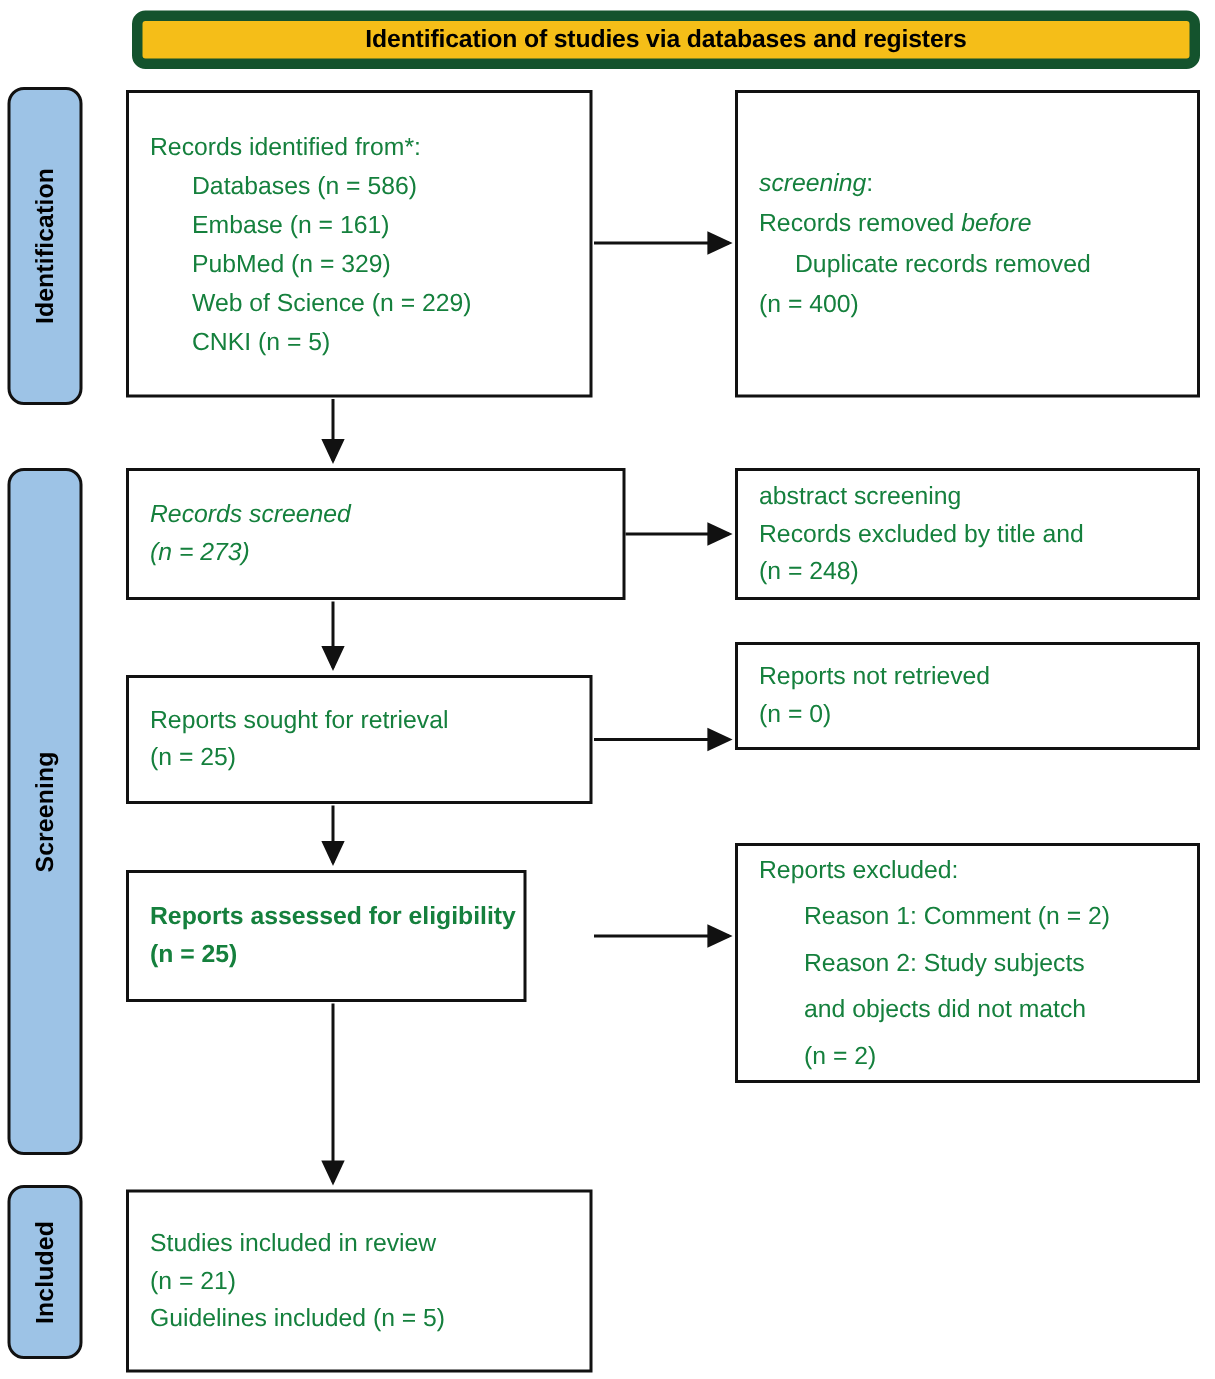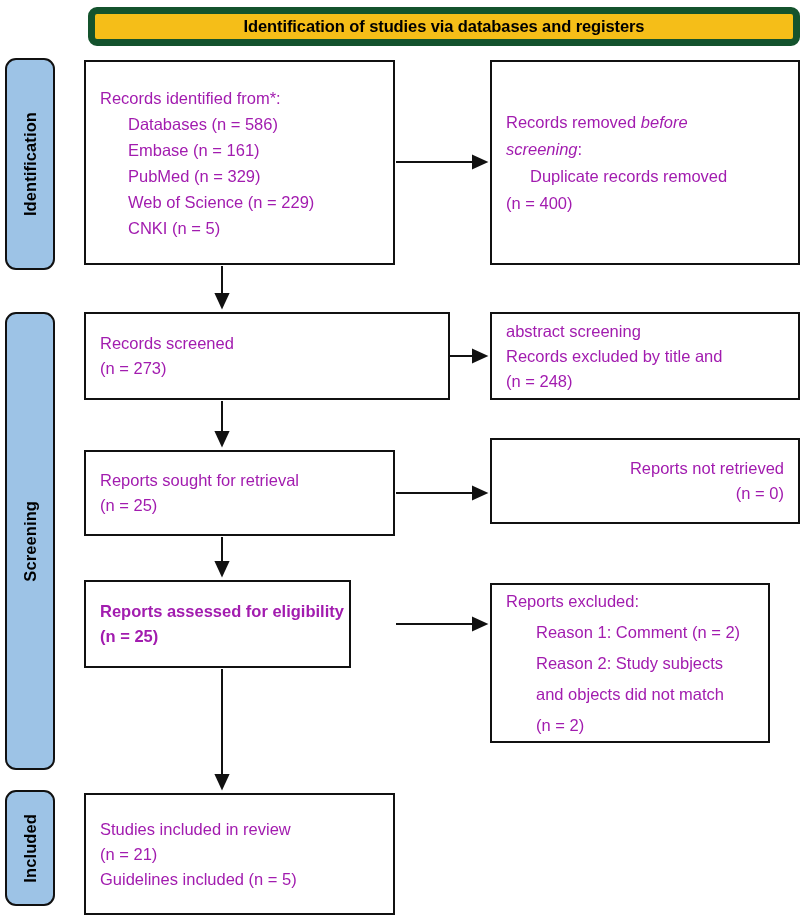--- a/index.html
+++ b/index.html
@@ -76,40 +76,40 @@
     border: 2.5px solid #111111;
     box-sizing: border-box;
     padding: 0 14px;
     display: flex;
     flex-direction: column;
     justify-content: center;
   }
   .pbox .line {
     font-size: 16.5px;
     line-height: 25px;
-    color: #a21caf;
+    color: #15803d;
     white-space: nowrap;
   }
   .indent-1 { padding-left: 28px; }
   .indent-2 { padding-left: 24px; }
   .indent-3 { padding-left: 30px; }
   .ital { font-style: italic; }
 
   
   #box-records-identified { left: 84px; top: 60px;  width: 311px; height: 205px; }
-  #box-records-screened   { left: 84px; top: 312px; width: 366px; height: 88px; }
+  #box-records-screened   { left: 84px; top: 312px; width: 333px; height: 88px; font-style: italic; }
   #box-reports-sought     { left: 84px; top: 450px; width: 311px; height: 86px; }
   #box-reports-assessed   { left: 84px; top: 580px; width: 267px; height: 88px; font-weight: bold; }
   #box-studies-included   { left: 84px; top: 793px; width: 311px; height: 122px; }
 
   
   #box-records-removed      { left: 490px; top: 60px;  width: 310px; height: 205px; }
   #box-records-excluded     { left: 490px; top: 312px; width: 310px; height: 88px; }
-  #box-reports-not-retrieved{ left: 490px; top: 438px; width: 310px; height: 86px; align-items: flex-end; }
-  #box-reports-excluded     { left: 490px; top: 583px; width: 280px; height: 160px; }
+  #box-reports-not-retrieved{ left: 490px; top: 428px; width: 310px; height: 72px; }
+  #box-reports-excluded     { left: 490px; top: 562px; width: 310px; height: 160px; }
 
   #box-records-identified .line { line-height: 26px; }
   #box-records-removed .line    { line-height: 27px; }
   #box-reports-excluded .line   { line-height: 31px; }
 
   
   #connectors {
     position: absolute;
     left: 0;
     top: 0;
@@ -164,22 +164,22 @@
   <div class="pbox" id="box-records-identified">
     <div class="line">Records identified from*:</div>
     <div class="line indent-1">Databases (n = 586)</div>
     <div class="line indent-1">Embase (n = 161)</div>
     <div class="line indent-1">PubMed (n = 329)</div>
     <div class="line indent-1">Web of Science (n = 229)</div>
     <div class="line indent-1">CNKI (n = 5)</div>
   </div>
 
   <div class="pbox" id="box-records-removed">
+    <div class="line"><span class="ital">screening</span><span>:</span></div>
     <div class="line"><span>Records removed </span><span class="ital">before</span></div>
-    <div class="line"><span class="ital">screening</span><span>:</span></div>
     <div class="line indent-2">Duplicate records removed</div>
     <div class="line">(n = 400)</div>
   </div>
 
   <div class="pbox" id="box-records-screened">
     <div class="line">Records screened</div>
     <div class="line">(n = 273)</div>
   </div>
 
   <div class="pbox" id="box-records-excluded">

